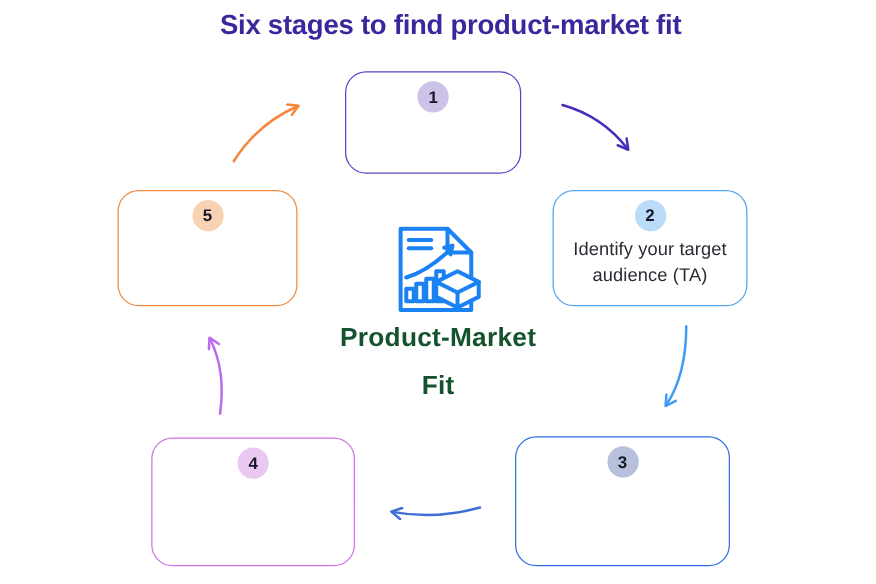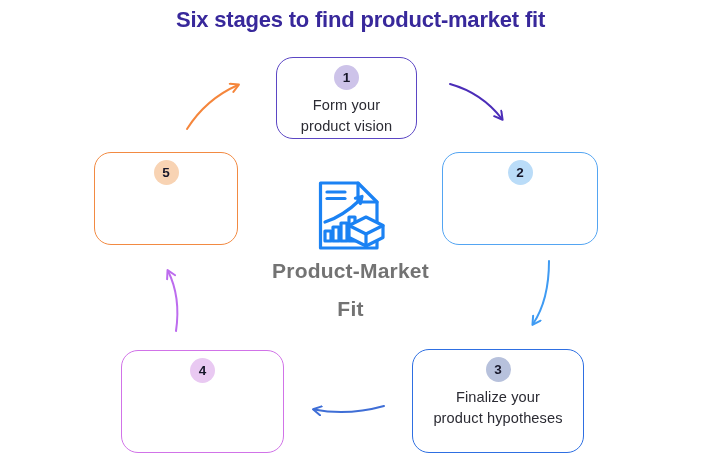--- a/index.html
+++ b/index.html
@@ -50,36 +50,34 @@
 <body>
 
 <div class="canvas">
 
   <div class="title" style="color: rgb(56, 40, 155);">Six stages to find product-market fit</div>
 
   <div class="stage s1" style="border-color: rgb(91, 70, 196);">
     <div class="badge" style="background: rgb(205, 195, 233);">
       <span>1</span>
     </div>
-    <div class="stage-label">Form your
-product vision</div>
   </div>
 
   <div class="stage s2" style="border-color: rgb(84, 165, 242);">
     <div class="badge" style="background: rgb(186, 220, 248);">
       <span>2</span>
     </div>
+    <div class="stage-label">Identify your target
+audience (TA)</div>
   </div>
 
   <div class="stage s3" style="border-color: rgb(46, 111, 226);">
     <div class="badge" style="background: rgb(183, 193, 220);">
       <span>3</span>
     </div>
-    <div class="stage-label">Finalize your
-product hypotheses</div>
   </div>
 
   <div class="stage s4" style="border-color: rgb(209, 115, 232);">
     <div class="badge" style="background: rgb(233, 201, 242);">
       <span>4</span>
     </div>
   </div>
 
   <div class="stage s5" style="border-color: rgb(242, 138, 66);">
     <div class="badge" style="background: rgb(248, 211, 179);">
@@ -104,21 +102,21 @@
       <path d="M7 41 Q24 36 43 18"></path>
       <path d="M37.4 17.2 L44 15.5 L42.4 22.5"></path>
 
       <polygon points="48,36 65,44.5 65,56.5 48,65 31,56.5 31,44.5" fill="#ffffff" stroke="none"></polygon>
       <polygon points="48,36 65,44.5 48,53 31,44.5"></polygon>
       <path d="M31 44.5 V56.5 L48 65 V53"></path>
       <path d="M65 44.5 V56.5 L48 65"></path>
     </g>
   </svg>
 
-  <div class="center-label" style="color: #737373;">Product-Market
+  <div class="center-label" style="color: #14532d;">Product-Market
 Fit</div>
 
   <svg class="arrows" width="701" height="467" viewBox="0 0 701 467">
     <defs>
       <marker id="mh0" markerWidth="11" markerHeight="11" refX="8.5" refY="5.5" orient="auto" markerUnits="userSpaceOnUse">
         <path d="M1.5 1 L9.5 5.5 L1.5 10" fill="none" stroke-width="2" stroke-linecap="round" stroke-linejoin="round" stroke="#4b2db8"></path>
       </marker>
       <marker id="mh1" markerWidth="11" markerHeight="11" refX="8.5" refY="5.5" orient="auto" markerUnits="userSpaceOnUse">
         <path d="M1.5 1 L9.5 5.5 L1.5 10" fill="none" stroke-width="2" stroke-linecap="round" stroke-linejoin="round" stroke="#3f9bf3"></path>
       </marker>

